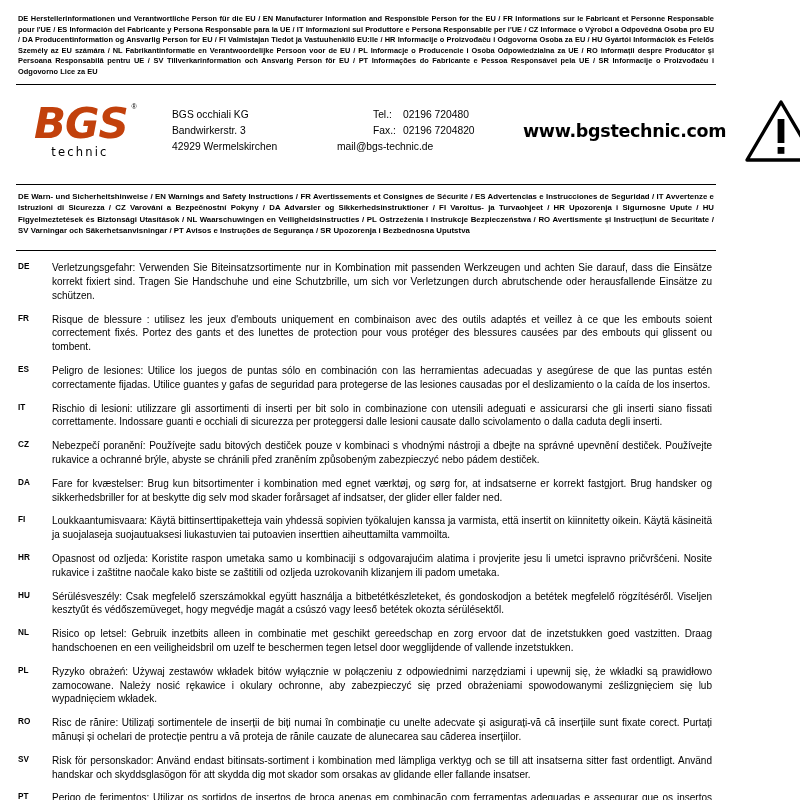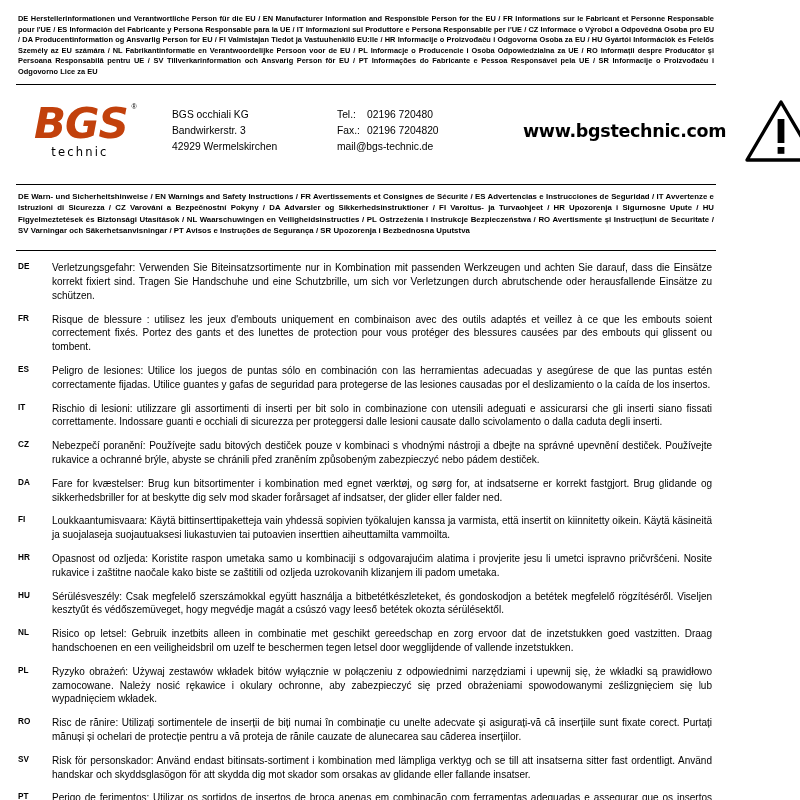--- a/index.html
+++ b/index.html
@@ -87,20 +87,21 @@
     line-height: 1.55;
   }
   .contact-cell {
     flex: 0 0 180px;
     font-size: 10.3px;
     line-height: 1.55;
   }
   .contact-cell .lbl {
     display: inline-block;
     width: 30px;
+    margin-left: 36px;
   }
   .web-cell {
     flex: 1 1 auto;
     text-align: center;
     font-family: "DejaVu Sans", sans-serif;
     font-weight: bold;
     font-size: 17.5px;
     letter-spacing: -0.3px;
     padding-left: 6px;
   }
@@ -217,21 +218,21 @@
     <div class="lang-row">
       <div class="lang-code">IT</div>
       <div class="lang-text">Rischio di lesioni: utilizzare gli assortimenti di inserti per bit solo in combinazione con utensili adeguati e assicurarsi che gli inserti siano fissati correttamente. Indossare guanti e occhiali di sicurezza per proteggersi dalle lesioni causate dallo scivolamento o dalla caduta degli inserti.</div>
     </div>
     <div class="lang-row">
       <div class="lang-code">CZ</div>
       <div class="lang-text">Nebezpečí poranění: Používejte sadu bitových destiček pouze v kombinaci s vhodnými nástroji a dbejte na správné upevnění destiček. Používejte rukavice a ochranné brýle, abyste se chránili před zraněním způsobeným zabezpieczyć nebo pádem destiček.</div>
     </div>
     <div class="lang-row">
       <div class="lang-code">DA</div>
-      <div class="lang-text">Fare for kvæstelser: Brug kun bitsortimenter i kombination med egnet værktøj, og sørg for, at indsatserne er korrekt fastgjort. Brug glidande og sikkerhedsbriller for at beskytte dig selv mod skader forårsaget af indsatser, der glider eller falder ned.</div>
+      <div class="lang-text">Fare for kvæstelser: Brug kun bitsortimenter i kombination med egnet værktøj, og sørg for, at indsatserne er korrekt fastgjort. Brug handsker og sikkerhedsbriller for at beskytte dig selv mod skader forårsaget af indsatser, der glider eller falder ned.</div>
     </div>
     <div class="lang-row">
       <div class="lang-code">FI</div>
       <div class="lang-text">Loukkaantumisvaara: Käytä bittinserttipaketteja vain yhdessä sopivien työkalujen kanssa ja varmista, että insertit on kiinnitetty oikein. Käytä käsineitä ja suojalaseja suojautuaksesi liukastuvien tai putoavien inserttien aiheuttamilta vammoilta.</div>
     </div>
     <div class="lang-row">
       <div class="lang-code">HR</div>
       <div class="lang-text">Opasnost od ozljeda: Koristite raspon umetaka samo u kombinaciji s odgovarajućim alatima i provjerite jesu li umetci ispravno pričvršćeni. Nosite rukavice i zaštitne naočale kako biste se zaštitili od ozljeda uzrokovanih klizanjem ili padom umetaka.</div>
     </div>
     <div class="lang-row">

